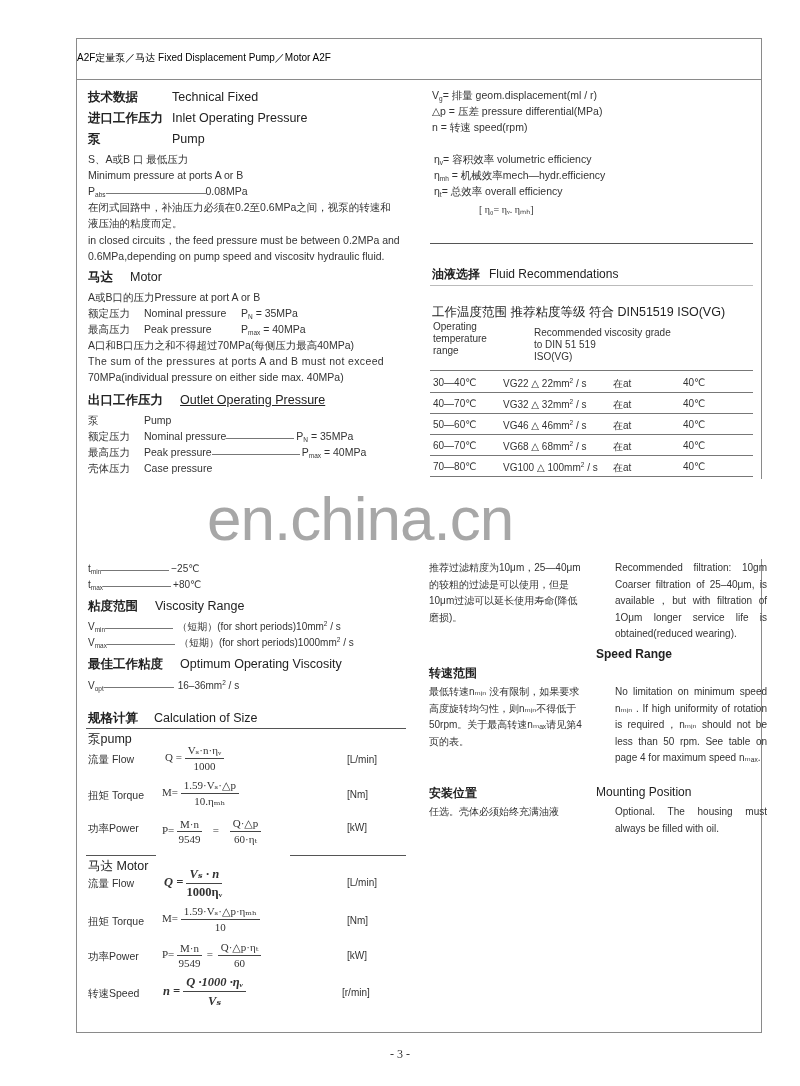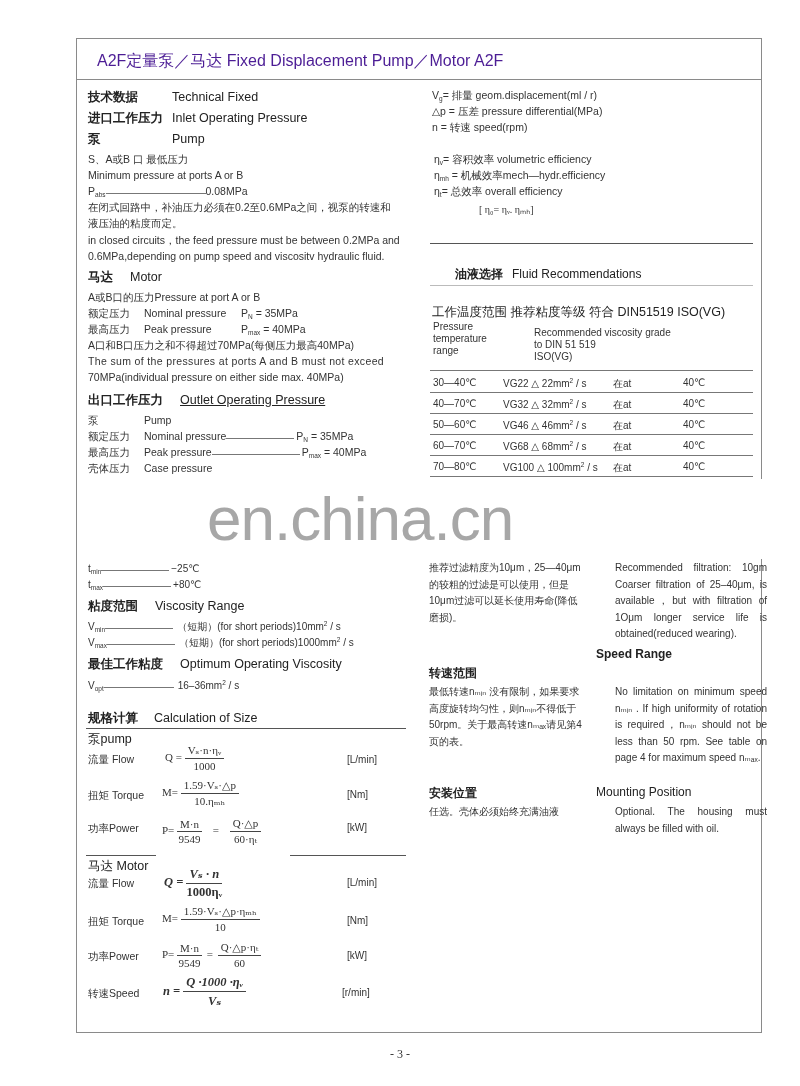--- a/index.html
+++ b/index.html
@@ -1,19 +1,19 @@
 <!DOCTYPE html>
 <html><head>
 <meta charset="utf-8">
 <style>
   html,body{margin:0;padding:0;background:#ffffff;}
   body{width:800px;height:1086px;position:relative;overflow:hidden;font-family:"Liberation Sans","DejaVu Sans",sans-serif;color:#2a2a2a;}
   .frame{position:absolute;left:76px;top:38px;width:686px;height:995px;border:1px solid #8a8a8a;box-sizing:border-box;}
   .title-bar{position:absolute;left:0;top:0;width:100%;height:41px;border-bottom:1px solid #8a8a8a;box-sizing:border-box;}
-  .title-bar span{position:absolute;left:20px;top:12px;font-size:16px;color:#4c1d95;}
+  .title-bar span{position:absolute;left:0;top:12px;font-size:10px;color:#000000;}
   .abs{position:absolute;white-space:nowrap;}
   .h1{font-size:12.5px;color:#222;}
   .h1 .cn{display:inline-block;font-weight:bold;}
   .t{font-size:10.5px;color:#333;}
   .tsm{font-size:10px;color:#333;}
   sub{font-size:6.5px;vertical-align:-2px;}
   sup{font-size:6.5px;vertical-align:4px;}
   .uline{display:inline-block;border-bottom:1px solid #777;vertical-align:1px;}
   .hr{position:absolute;height:0;border-top:1px solid #555;}
   .row-line{position:absolute;left:353px;width:323px;height:0;border-top:1px solid #777;}
@@ -99,27 +99,27 @@
     <span>η</span><sub>mh</sub><span> = 机械效率mech—hydr.efficiency</span>
   </div>
   <div class="abs t" style="left:357px;top:146px;">
     <span>η</span><sub>t</sub><span>= 总效率 overall efficiency</span>
   </div>
   <div class="abs tsm" style="left:402px;top:163px;font-family:'Liberation Serif',serif;">[ η₀= ηᵥ. ηₘₕ]</div>
 
   <div class="hr" style="left:353px;top:204px;width:323px;"></div>
 
   <div class="abs h1" style="left:355px;top:227px;font-size:12px;">
-    <span class="cn" style="width:57px;margin-left:23px;">油液选择</span><span>Fluid Recommendations</span>
+    <span class="cn" style="width:57px;">油液选择</span><span>Fluid Recommendations</span>
   </div>
   <div class="hr" style="left:353px;top:246px;width:323px;border-top-color:#bbb;"></div>
 
   <div class="abs" style="left:355px;top:265px;font-size:12.5px;color:#222;">工作温度范围 推荐粘度等级 符合 DIN51519 ISO(VG)</div>
   <div class="abs tsm" style="left:356px;top:282px;line-height:12px;">
-    <div>Pressure</div>
+    <div>Operating</div>
     <div>temperature</div>
     <div>range</div>
   </div>
   <div class="abs tsm" style="left:457px;top:288px;line-height:12px;">
     <div>Recommended viscosity grade</div>
     <div>to DIN 51 519</div>
     <div>ISO(VG)</div>
   </div>
 
   <div>

